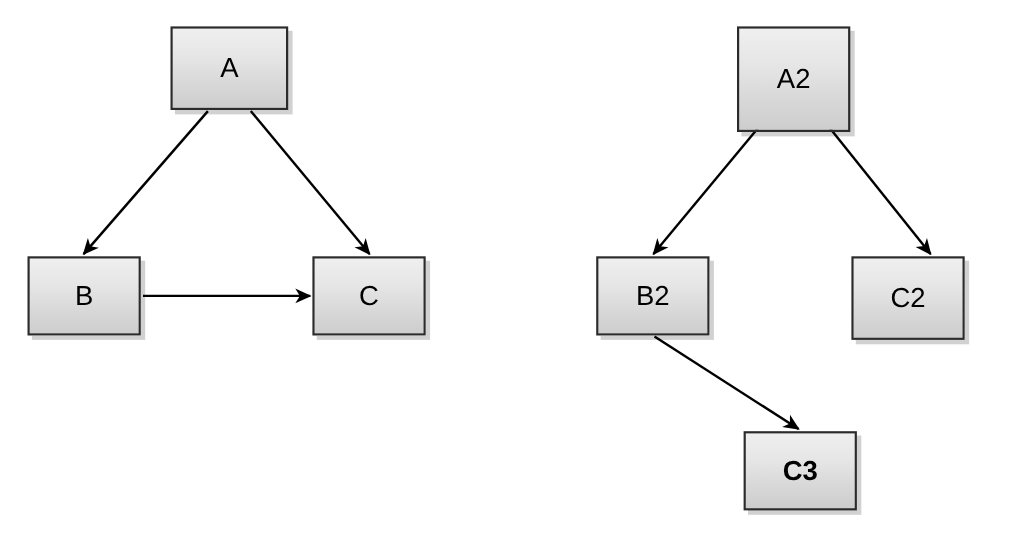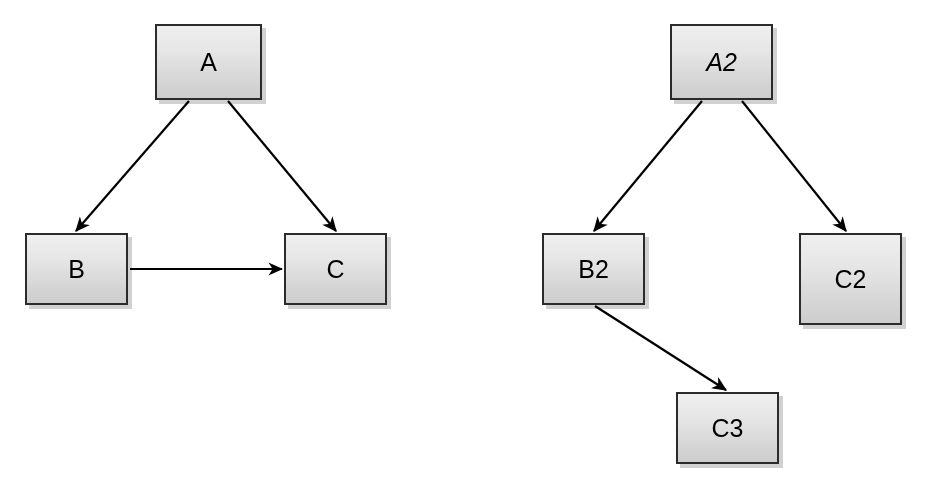--- a/index.html
+++ b/index.html
@@ -68,27 +68,27 @@
   <div id="nodes-layer">
       <div class="node" style="left: 155px; top: 24px; width: 107px; height: 76px;">
         <span class="node-label">A</span>
       </div>
       <div class="node" style="left: 25px; top: 233px; width: 103px; height: 72px;">
         <span class="node-label">B</span>
       </div>
       <div class="node" style="left: 284px; top: 233px; width: 103px; height: 72px;">
         <span class="node-label">C</span>
       </div>
-      <div class="node" style="left: 670px; top: 24px; width: 103px; height: 76px; font-style: italic;">
+      <div class="node" style="left: 670px; top: 24px; width: 103px; height: 96px;">
         <span class="node-label">A2</span>
       </div>
       <div class="node" style="left: 542px; top: 233px; width: 103px; height: 72px; text-align: center;">
         <span class="node-label">B2</span>
       </div>
-      <div class="node" style="left: 799px; top: 233px; width: 103px; height: 92px;">
+      <div class="node" style="left: 774px; top: 233px; width: 103px; height: 76px;">
         <span class="node-label">C2</span>
       </div>
-      <div class="node" style="left: 676px; top: 392px; width: 103px; height: 72px;">
+      <div class="node" style="left: 676px; top: 392px; width: 103px; height: 72px; font-weight: bold;">
         <span class="node-label">C3</span>
       </div>
     </div>
 
 </div>
 
 </body></html>

